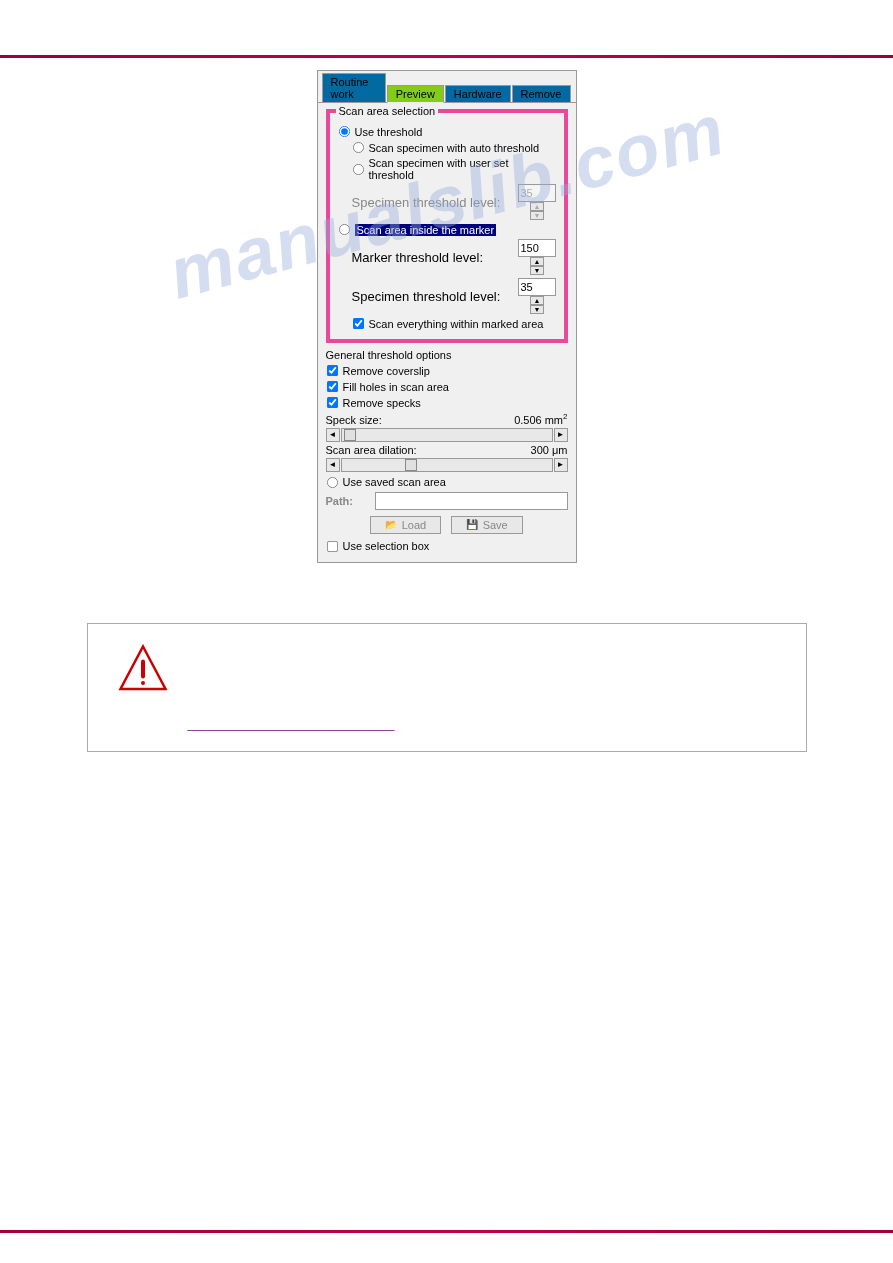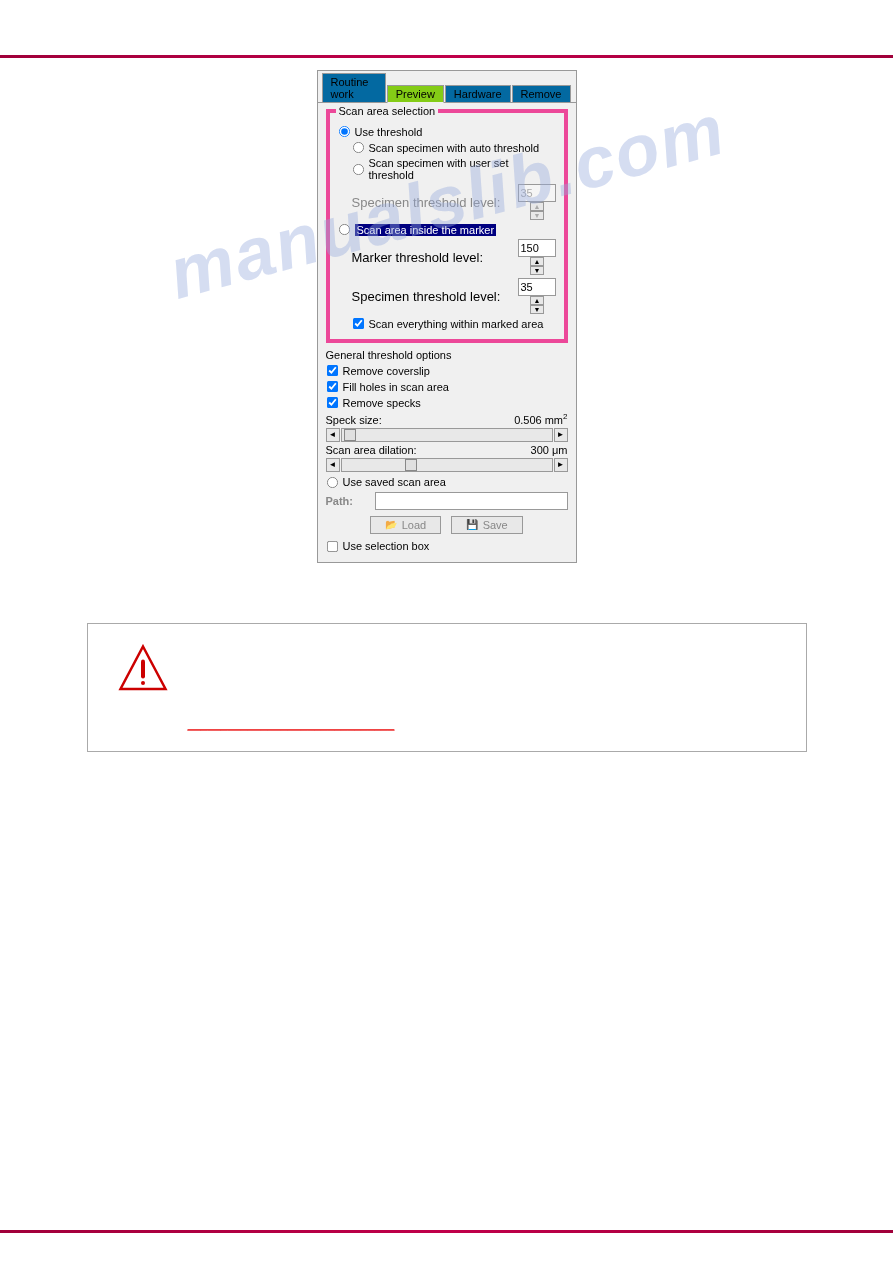--- a/index.html
+++ b/index.html
@@ -336,22 +336,21 @@
 
     .warning-text {
       font-size: 12px;
       color: #000;
       line-height: 1.6;
     }
 
     .warning-link {
       display: block;
       margin-top: 16px;
-      color: #ef4444;
-      text-decoration: underline;
+      color: #701a75;
       font-size: 12px;
       cursor: pointer;
       width: fit-content;
     }
 
     
     sup {
       font-size: 8px;
     }
   </style>

